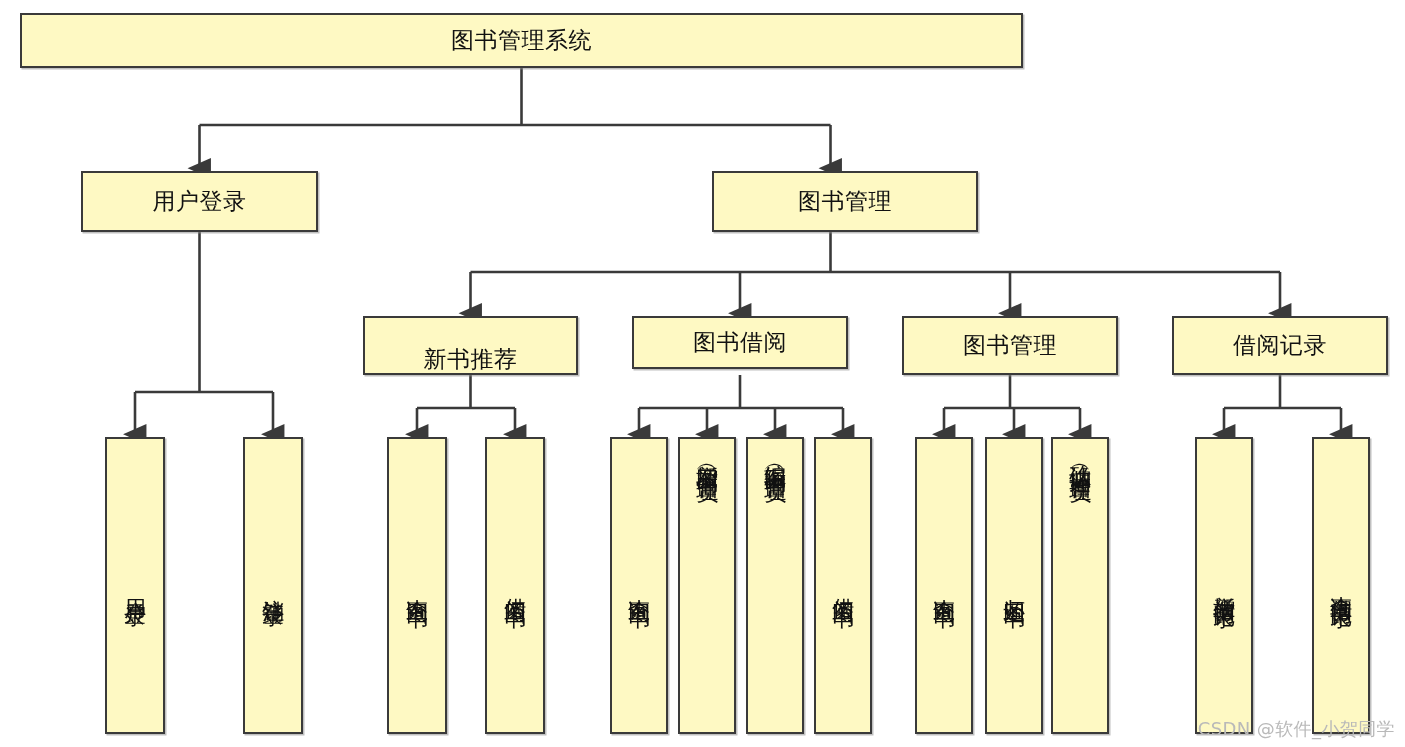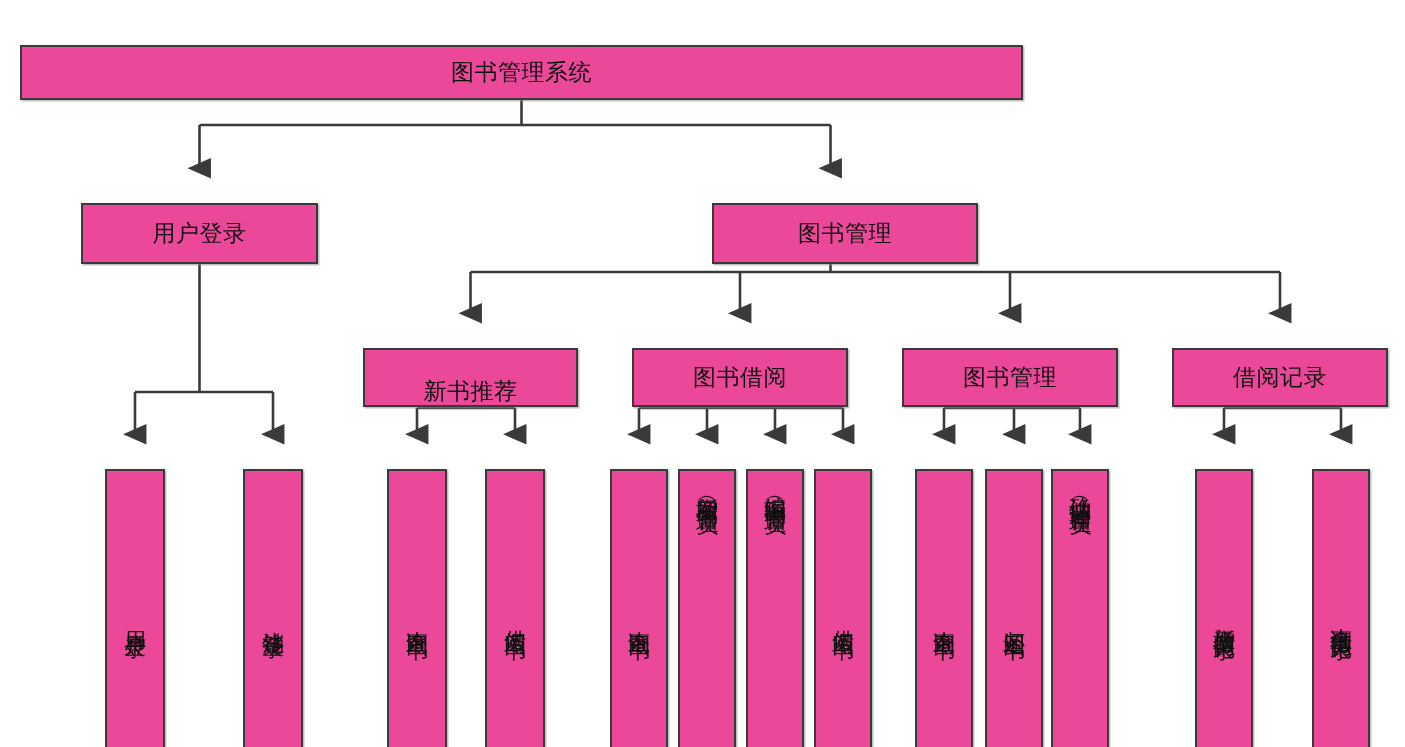--- a/index.html
+++ b/index.html
@@ -22,29 +22,28 @@
   svg#edges {
     position: absolute;
     left: 0;
     top: 0;
     width: 1405px;
     height: 747px;
   }
   .node {
     position: absolute;
     box-sizing: border-box;
-    background: #ec4899;
+    background: #fef9c3;
     border: 2px solid #3a3a3a;
     box-shadow: 1.5px 1.5px 0 0 rgba(140,140,140,0.55);
     display: flex;
     align-items: center;
     justify-content: center;
     color: #111111;
     z-index: 2;
-    margin-top: 32px;
   }
   .node .label {
     font-family: "DejaVu Sans", "Liberation Sans", sans-serif;
     line-height: 1.12;
     letter-spacing: 0.5px;
     white-space: pre;
   }
   .node.horiz .label {
     font-size: 23px;
     text-align: center;
@@ -131,21 +130,21 @@
       </div>
       <div class="node horiz" style="left: 81px; top: 171px; width: 237px; height: 61px;">
         <span class="label">用户登录</span>
       </div>
       <div class="node horiz" style="left: 712px; top: 171px; width: 266px; height: 61px; justify-content: center;">
         <span class="label">图书管理</span>
       </div>
       <div class="node horiz" style="left: 363px; top: 316px; width: 215px; height: 59px; align-items: flex-end;">
         <span class="label">新书推荐</span>
       </div>
-      <div class="node horiz" style="left: 632px; top: 316px; width: 216px; height: 59px;">
+      <div class="node horiz" style="left: 632px; top: 316px; width: 216px; height: 53px;">
         <span class="label">图书借阅</span>
       </div>
       <div class="node horiz" style="left: 902px; top: 316px; width: 216px; height: 59px;">
         <span class="label">图书管理</span>
       </div>
       <div class="node horiz" style="left: 1172px; top: 316px; width: 216px; height: 59px; justify-content: center;">
         <span class="label">借阅记录</span>
       </div>
       <div class="node vert centered" style="left: 105px; top: 437px; width: 60px; height: 297px;">
         <span class="label">用户登录</span>
@@ -181,13 +180,14 @@
         <span class="label">确认归还（管理员）</span>
       </div>
       <div class="node vert centered" style="left: 1195px; top: 437px; width: 58px; height: 297px;">
         <span class="label">新增借阅记录</span>
       </div>
       <div class="node vert centered" style="left: 1312px; top: 437px; width: 58px; height: 297px;">
         <span class="label">查询借阅记录</span>
       </div>
     </div>
 
+  <div class="watermark">CSDN @软件_小贺同学</div>
 </div>
 
 </body></html>

